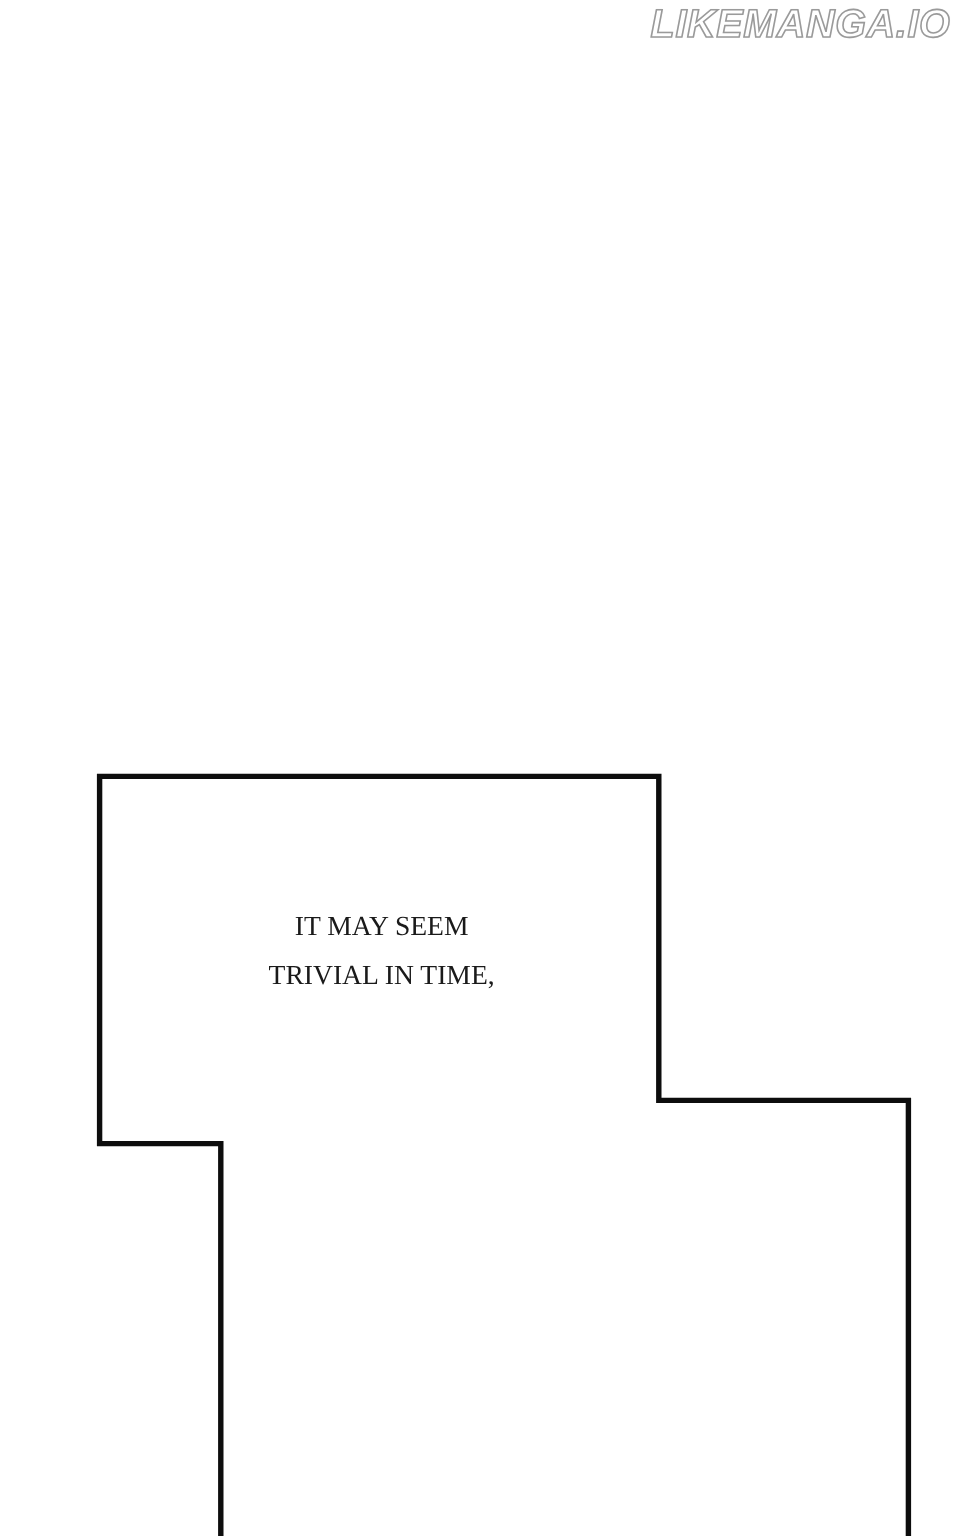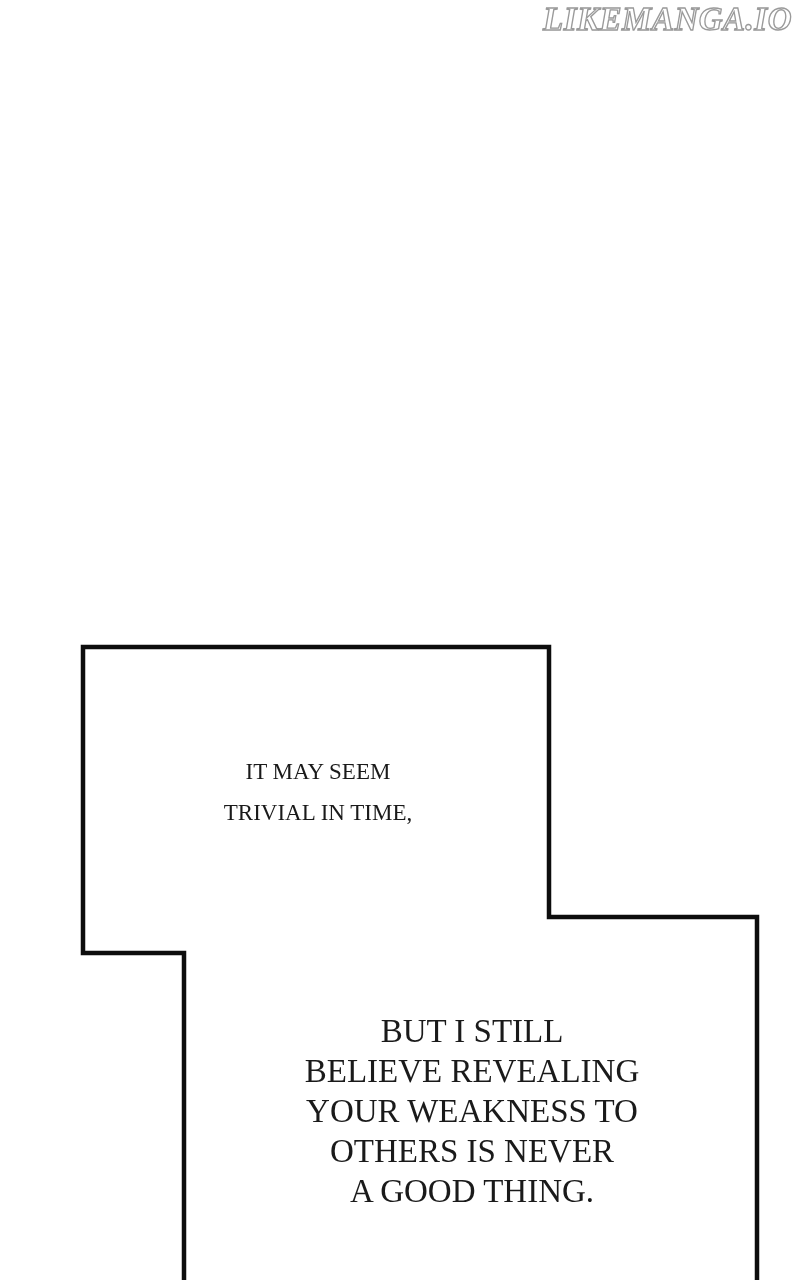--- a/index.html
+++ b/index.html
@@ -17,21 +17,21 @@
   .page {
     position: absolute;
     inset: 0;
     width: 800px;
     height: 1280px;
   }
   .watermark {
     position: absolute;
     top: 3px;
     right: 8px;
-    font-family: Liberation Serif, serif;
+    font-family: Liberation Sans, sans-serif;
     font-weight: bold;
     font-style: italic;
     font-size: 33px;
     line-height: 1;
     letter-spacing: 0.5px;
     color: var(--watermark-fill, #ffffff);
     -webkit-text-stroke: 1.3px var(--watermark-outline, #9a9a9a);
     text-shadow:
       0 0 1px var(--watermark-outline, #9a9a9a);
     white-space: nowrap;
@@ -72,19 +72,14 @@
 
   <div class="watermark">LIKEMANGA.IO</div>
 
   <svg class="panel-svg" viewBox="0 0 800 1280" xmlns="http://www.w3.org/2000/svg" aria-hidden="true">
     <path d="M 184,1282 L 184,953 L 83,953 L 83,647 L 549,647 L 549,917 L 757,917 L 757,1282" fill="none" stroke="currentColor" stroke-width="4.5" stroke-linejoin="miter" stroke-linecap="butt"></path>
   </svg>
 
   <div class="dialogue dialogue-1">IT MAY SEEM
 TRIVIAL IN TIME,</div>
 
-  <div class="dialogue dialogue-2">BUT I STILL
-BELIEVE REVEALING
-YOUR WEAKNESS TO
-OTHERS IS NEVER
-A GOOD THING.</div>
 
 </div>
 
 </body></html>

